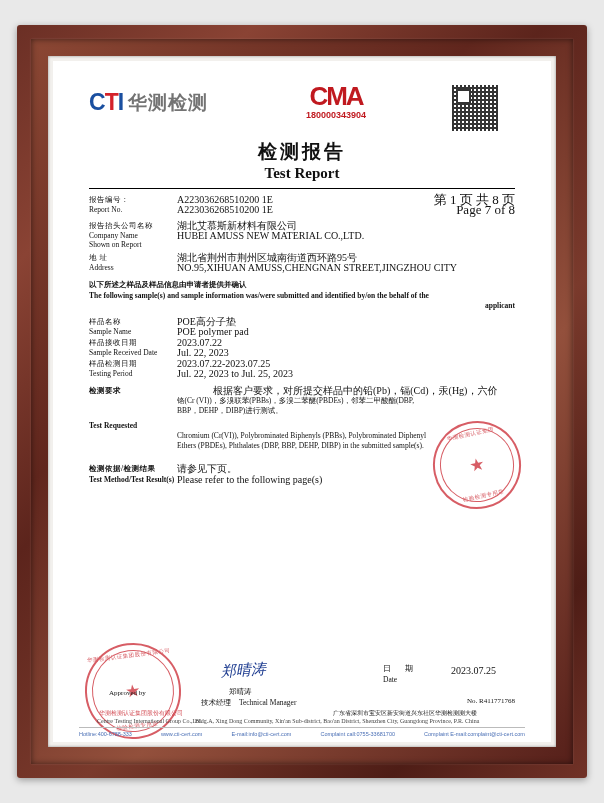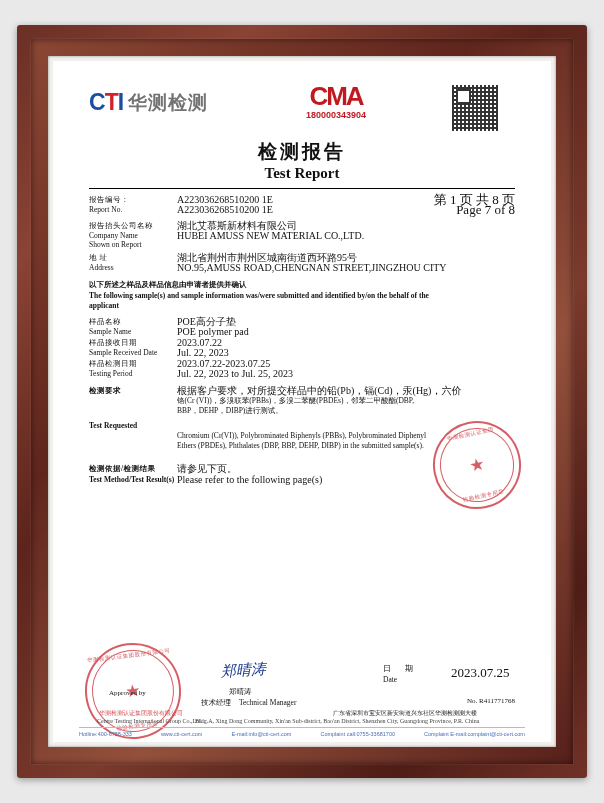--- a/index.html
+++ b/index.html
@@ -248,21 +248,21 @@
     letter-spacing: 6px;
   }
   .date-en {
     position: absolute;
     left: 330px; top: 614px;
     font-size: 7.5px;
   }
   .date-val {
     position: absolute;
     left: 398px; top: 604px;
-    font-size: 13px;
+    font-size: 10px;
   }
   .report-no-right {
     position: absolute;
     right: 36px; top: 636px;
     font-size: 7px;
     text-align: right;
   }
   .addr-bottom {
     position: absolute;
     left: 280px; top: 648px;
@@ -348,26 +348,26 @@
         <div class="lbl">Shown on Report</div>
         <div class="val"></div>
       </div>
 
       <div class="row" style="top:192px;">
         <div class="lbl cn">地    址</div>
         <div class="val">湖北省荆州市荆州区城南街道西环路95号</div>
       </div>
       <div class="row" style="top:202px;">
         <div class="lbl">Address</div>
-        <div class="val">NO.95,AMUSS ROAD,CHENGNAN STREET,JINGZHOU CITY</div>
+        <div class="val">NO.95,XIHUAN AMUSS,CHENGNAN STREET,JINGZHOU CITY</div>
       </div>
 
       <div class="para" style="top:219px; font-weight:bold;">以下所述之样品及样品信息由申请者提供并确认</div>
       <div class="para" style="top:230px; font-weight:bold;">The following sample(s) and sample information was/were submitted and identified by/on the behalf of the</div>
-      <div class="para" style="top:240px; font-weight:bold;">applicant</div>
+      <div class="para" style="top:240px; font-weight:bold;text-align:right;">applicant</div>
 
       <div class="row" style="top:256px;">
         <div class="lbl cn">样品名称</div>
         <div class="val">POE高分子垫</div>
       </div>
       <div class="row" style="top:266px;">
         <div class="lbl">Sample Name</div>
         <div class="val">POE polymer pad</div>
       </div>
 
@@ -382,21 +382,21 @@
 
       <div class="row" style="top:298px;">
         <div class="lbl cn">样品检测日期</div>
         <div class="val">2023.07.22-2023.07.25</div>
       </div>
       <div class="row" style="top:308px;">
         <div class="lbl">Testing Period</div>
         <div class="val">Jul. 22, 2023  to  Jul. 25, 2023</div>
       </div>
 
-      <div class="row" style="top:325px;">
+      <div class="row" style="top:325px;gap:36px;">
         <div class="lbl cn" style="font-weight:bold;">检测要求</div>
         <div class="val">根据客户要求，对所提交样品中的铅(Pb)，镉(Cd)，汞(Hg)，六价</div>
       </div>
       <div class="para" style="top:335px; padding-left:88px; width:338px;">铬(Cr (VI))，多溴联苯(PBBs)，多溴二苯醚(PBDEs)，邻苯二甲酸酯(DBP,</div>
       <div class="para" style="top:345px; padding-left:88px; width:338px;">BBP，DEHP，DIBP)进行测试。</div>
 
       <div class="row" style="top:360px;">
         <div class="lbl" style="font-weight:bold;">Test Requested</div>
       </div>
       <div class="para" style="top:370px; padding-left:88px; width:338px;">Chromium (Cr(VI)), Polybrominated Biphenyls (PBBs), Polybrominated Diphenyl</div>

